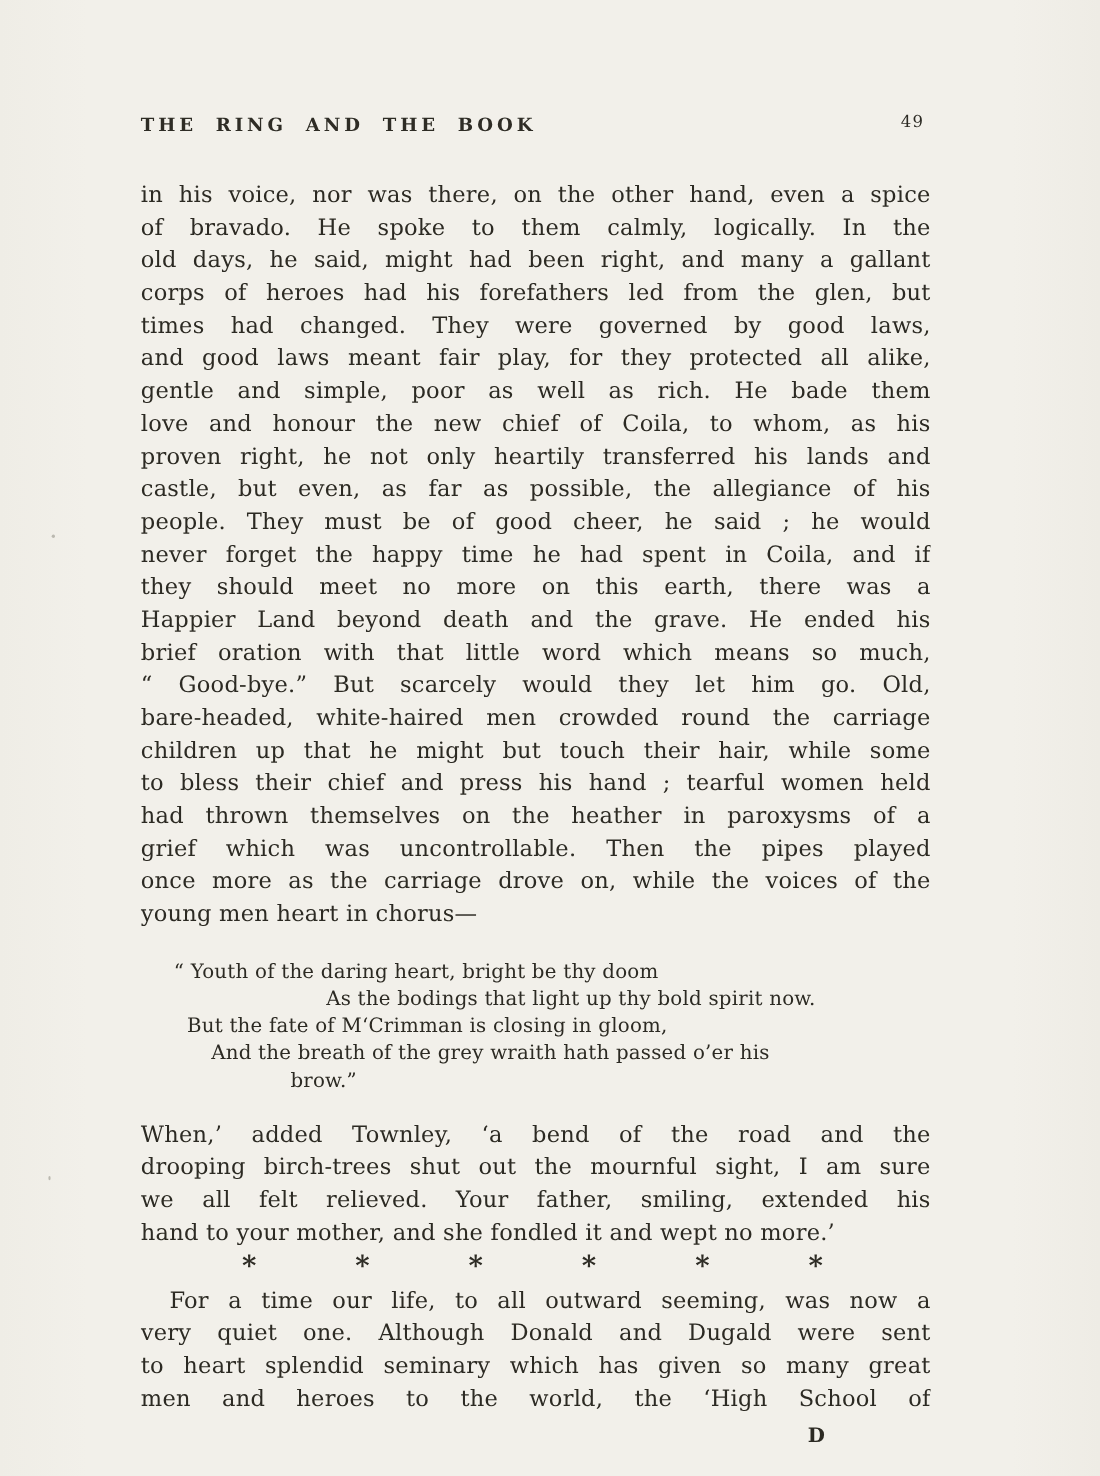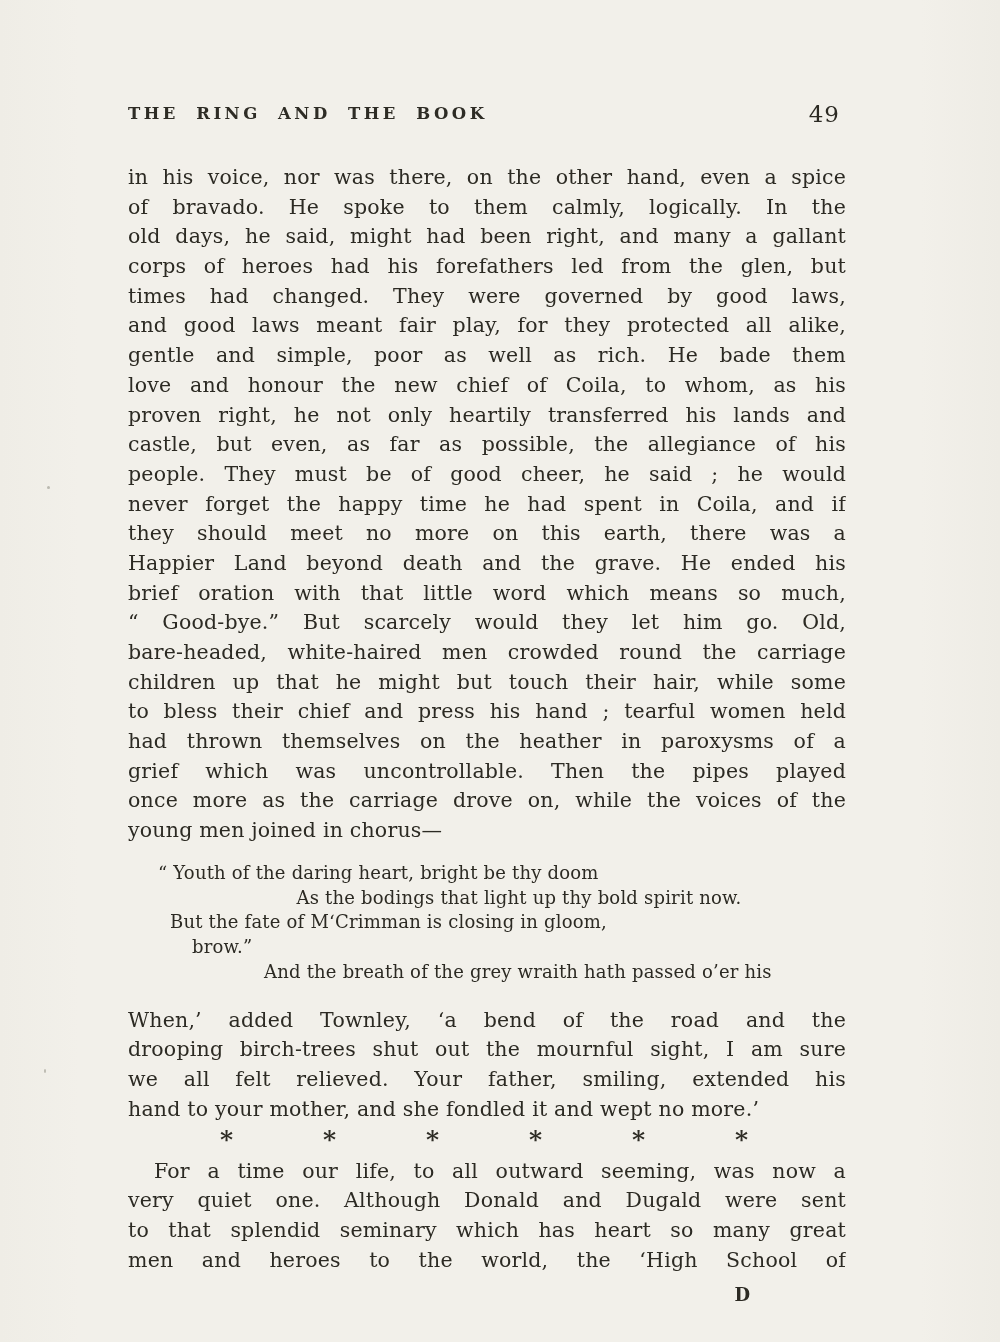--- a/index.html
+++ b/index.html
@@ -35,21 +35,21 @@
     text-align: left;
     font-weight: bold;
     font-size: 16.5px;
     letter-spacing: 3.5px;
     word-spacing: 8px;
     color: #2e2c25;
   }
   .pageno {
     position: absolute;
     right: 6px; top: -3px;
-    font-size: 23px;
+    font-size: 15px;
     letter-spacing: 1px;
     text-align: right;
   }
   
   .para .bline {
     font-size: 20.5px;
     height: 29.7px;
     line-height: 29.7px;
     letter-spacing: 0.2px;
     text-align: justify;
@@ -58,21 +58,21 @@
     white-space: normal;
   }
   .para .bline.last {
     text-align-last: left;
   }
   .para1 { margin-top: 33px; }
   .para2 { margin-top: 21px; }
   .para3 { margin-top: 4px; }
   .para3 .bline:first-child { text-indent: 26px; }
   
-  .verse { margin-top: 15px; }
+  .verse { margin-top: 26px; }
   .vline {
     font-size: 18px;
     height: 24.8px;
     line-height: 24.8px;
     letter-spacing: 0.2px;
     white-space: nowrap;
   }
   .vline:nth-child(1) { margin-left: 30px; }
   .vline:nth-child(2) { margin-left: 64px; text-align: center; }
   .vline:nth-child(3) { margin-left: 42px; }
@@ -144,29 +144,29 @@
         <div class="bline">they should meet no more on this earth, there was a</div>
         <div class="bline">Happier Land beyond death and the grave. He ended his</div>
         <div class="bline">brief oration with that little word which means so much,</div>
         <div class="bline">“ Good-bye.” But scarcely would they let him go. Old,</div>
         <div class="bline">bare-headed, white-haired men crowded round the carriage</div>
         <div class="bline">children up that he might but touch their hair, while some</div>
         <div class="bline">to bless their chief and press his hand ; tearful women held</div>
         <div class="bline">had thrown themselves on the heather in paroxysms of a</div>
         <div class="bline">grief which was uncontrollable. Then the pipes played</div>
         <div class="bline">once more as the carriage drove on, while the voices of the</div>
-        <div class="bline last">young men joined in chorus—</div>
+        <div class="bline last">young men heart in chorus—</div>
       </section>
 
     <section class="verse">
         <div class="vline">“ Youth of the daring heart, bright be thy doom</div>
         <div class="vline">As the bodings that light up thy bold spirit now.</div>
         <div class="vline">But the fate of M‘Crimman is closing in gloom,</div>
+        <div class="vline">And the breath of the grey wraith hath passed o’er his</div>
         <div class="vline last">brow.”</div>
-        <div class="vline">And the breath of the grey wraith hath passed o’er his</div>
       </section>
 
     <section class="para para2">
         <div class="bline">When,’ added Townley, ‘a bend of the road and the</div>
         <div class="bline">drooping birch-trees shut out the mournful sight, I am sure</div>
         <div class="bline">we all felt relieved. Your father, smiling, extended his</div>
         <div class="bline last">hand to your mother, and she fondled it and wept no more.’</div>
       </section>
 
     <div class="asterisks">
@@ -174,20 +174,20 @@
         <div class="ast">*</div>
         <div class="ast">*</div>
         <div class="ast">*</div>
         <div class="ast">*</div>
         <div class="ast">*</div>
       </div>
 
     <section class="para para3">
         <div class="bline">For a time our life, to all outward seeming, was now a</div>
         <div class="bline">very quiet one. Although Donald and Dugald were sent</div>
-        <div class="bline">to that splendid seminary which has heart so many great</div>
+        <div class="bline">to heart splendid seminary which has given so many great</div>
         <div class="bline">men and heroes to the world, the ‘High School of</div>
       </section>
 
     <div class="sig">D</div>
 
   </div>
 </div>
 
 </body></html>

